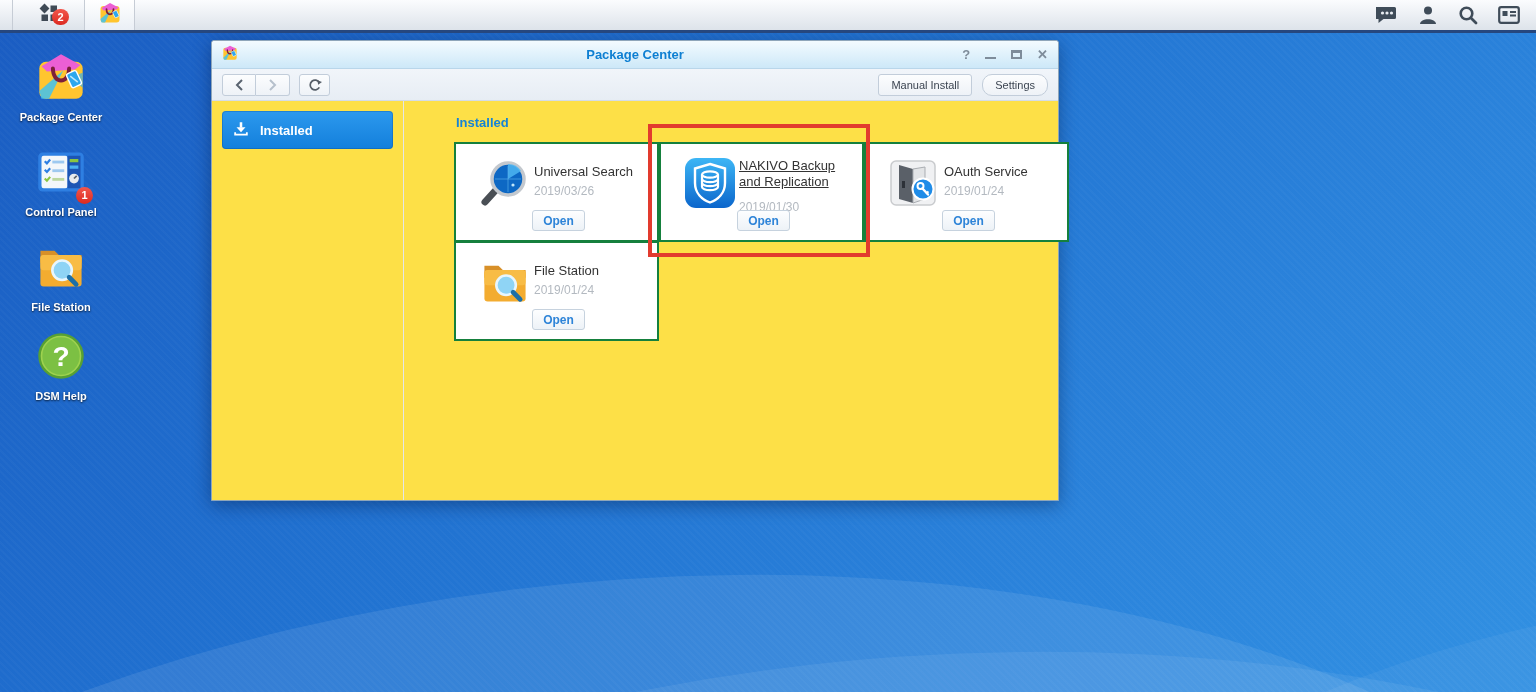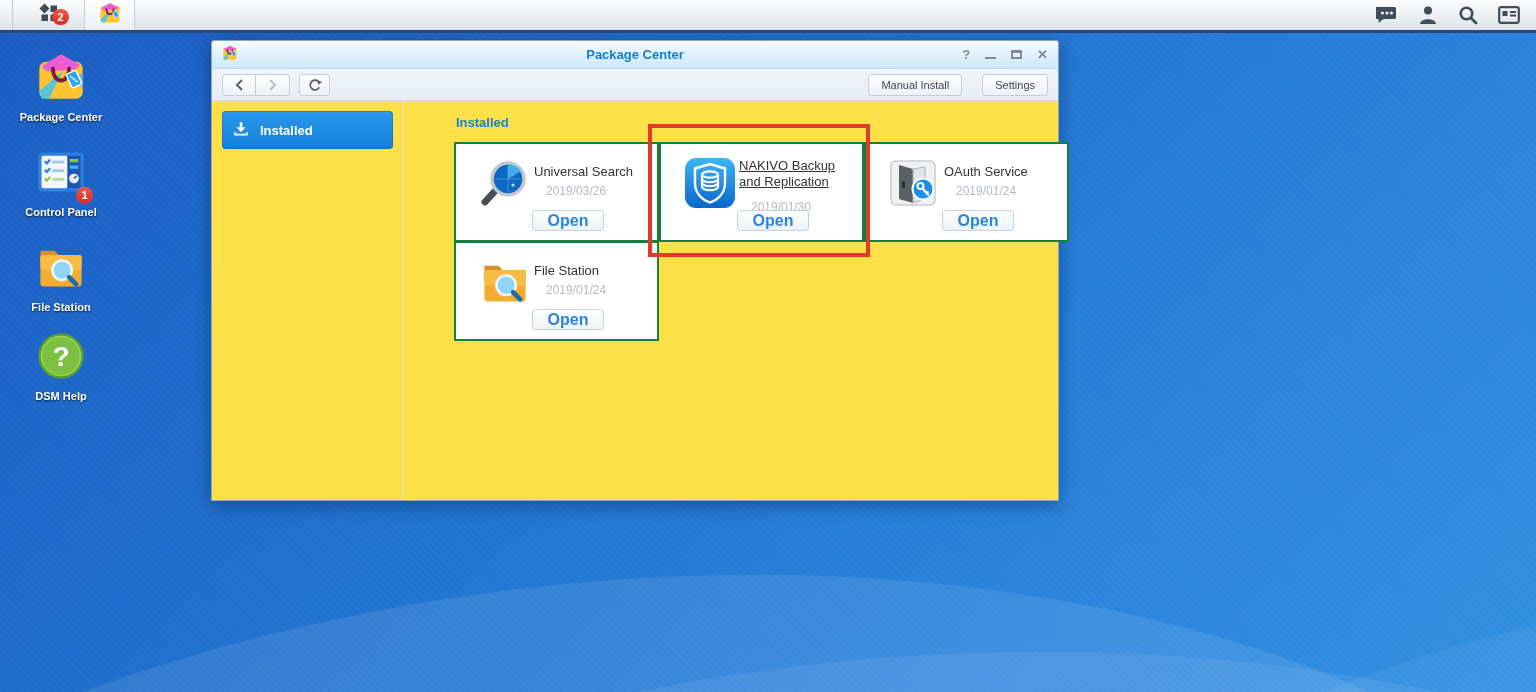--- a/index.html
+++ b/index.html
@@ -101,21 +101,21 @@
     font-family:"Liberation Sans", sans-serif;
   }
   .searchbox input::placeholder { color:#98a2ae; }
   .searchbox .mag { position:absolute; left:7px; top:4px; }
   .txt-btn {
     height:22px; padding:0 12px; font-size:11px; color:#3c4552;
     background:linear-gradient(#fcfdfe,#eef2f7); border:1px solid #c2cdda; border-radius:3px;
     cursor:pointer; font-family:"Liberation Sans", sans-serif;
   }
   .txt-btn.mi { margin-left:auto; }
-  .txt-btn.st { margin-left:20px; }
+  .txt-btn.st { margin-left:10px;border-radius:10px; }
 
   .win-body { flex:1; display:flex; min-height:0; background:#fde047;gap:36px; }
   .sidebar { width:192px; flex:0 0 192px; border-right:1px solid #e4e6e8; padding:10px; }
   .side-item {
     height:38px; display:flex; align-items:center; gap:10px; padding:0 10px;
     border-radius:4px; font-size:13px; color:#4a515a; cursor:pointer; margin-bottom:6px;
   }
   .side-item.selected {
     background:linear-gradient(#2c99ee,#137fdb);
     color:#fff; font-weight:bold; box-shadow:inset 0 0 0 1px rgba(0,60,130,0.25);
@@ -127,26 +127,26 @@
   .card {
     width:205px; height:100px; background:#fff; border:2px solid #15803d;
     position:relative; margin:0 -1px -1px 0; cursor:pointer;
   }
   .card .pkg-ico { position:absolute; left:23px; top:13px; }
   .card .pkg-name {
     position:absolute; left:78px; top:20px; width:120px;
     font-size:13px; color:#333; line-height:16px;
   }
   .card .pkg-name.two { top:14px;text-decoration:underline; }
-  .card .pkg-date { position:absolute; left:78px; font-size:12px; color:#b3b9c0; top:40px;margin-left:12px; }
+  .card .pkg-date { position:absolute; left:78px; font-size:12px; color:#b3b9c0; top:40px; }
   .card .pkg-date.two { top:56px; }
   .open-btn {
-    position:absolute; left:76px; bottom:9px; width:72px; height:21px;
+    position:absolute; left:76px; bottom:9px; width:53px; height:21px;
     background:linear-gradient(#fdfeff,#edf2f7); border:1px solid #c6d2de; border-radius:3px;
-    color:#2e84d8; font-size:16px; font-weight:bold; cursor:pointer;
+    color:#2e84d8; font-size:12px; font-weight:bold; cursor:pointer;
     font-family:"Liberation Sans", sans-serif;
   }
   .red-rect {
     position:absolute; left:194px; top:-18px; width:222px; height:133px;
     border:4px solid #e23b2e; pointer-events:none; z-index:5;
   }
 </style>
 </head>
 <body>
 

